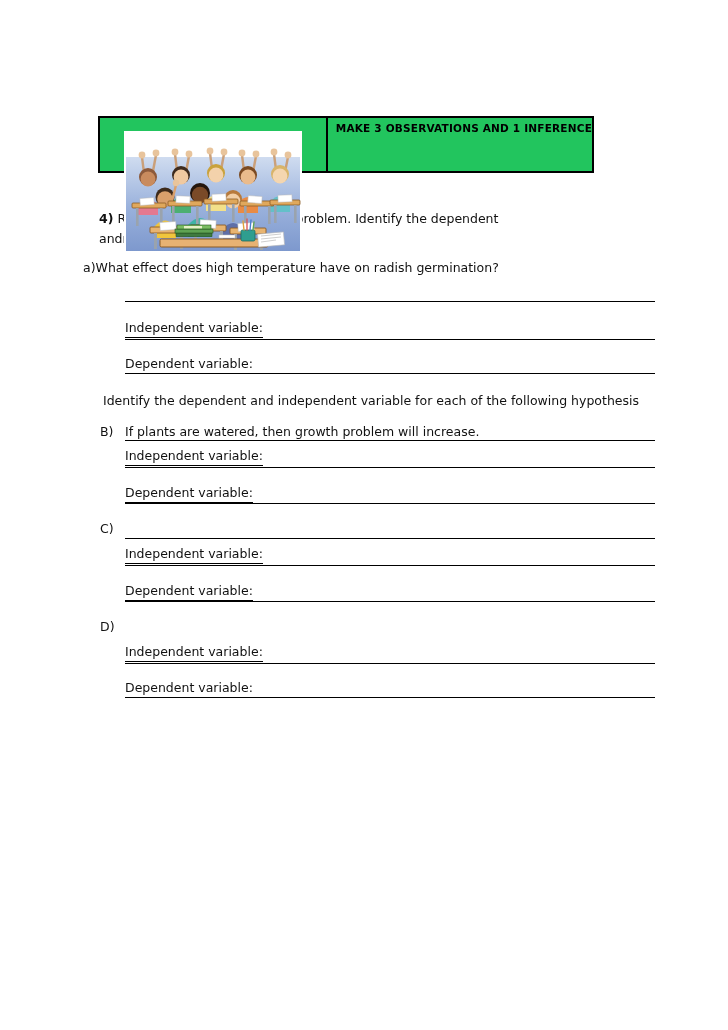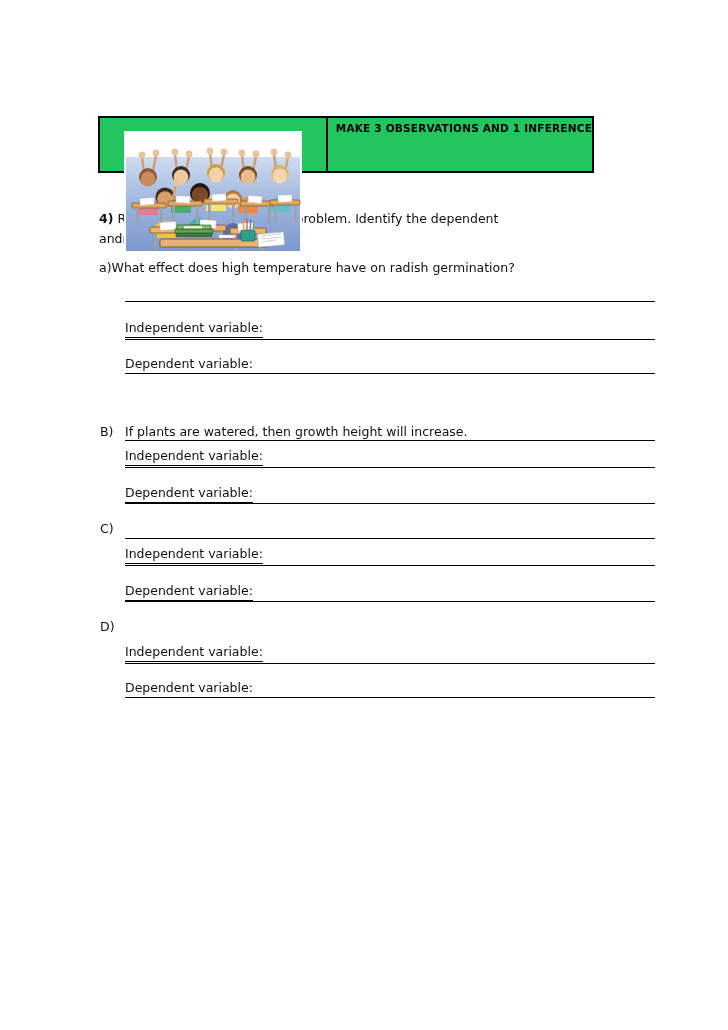--- a/index.html
+++ b/index.html
@@ -72,21 +72,21 @@
     top: 209px;
     width: 556px;
     font-size: 12.5px;
     line-height: 20px;
     z-index: 1;
   }
   .q4 b { font-weight: bold; }
 
   .qa {
     position: absolute;
-    left: 99px;
+    left: 83px;
     top: 259px;
     width: 560px;
     font-size: 12.5px;
     line-height: 18px;
   }
 
   .instruction {
     position: absolute;
     left: 103px;
     top: 392px;
@@ -310,23 +310,24 @@
   <div class="field" style="top:320px;">
     <span>Independent variable:</span>
   </div>
   <div class="rule" style="top:339px;"></div>
 
   <div class="field" style="top:356px;">
     <span>Dependent variable: </span>
   </div>
   <div class="rule" style="top:373px;"></div>
 
+  <div class="instruction">Identify the dependent and independent variable for each of the following hypothesis</div>
 
   <div class="item-letter" style="top:424px;">B)</div>
-  <div class="item-text ruled" style="top:424px;">If plants are watered, then growth height will increase.</div>
+  <div class="item-text ruled" style="top:424px;">If plants are watered, then growth problem will increase.</div>
 
   <div class="field" style="top:448px;">
     <span>Independent variable:</span>
   </div>
   <div class="rule" style="top:467px;"></div>
 
   <div class="field" style="top:485px;">
     <span>Dependent variable: </span>
   </div>
   <div class="rule" style="top:503px;"></div>

